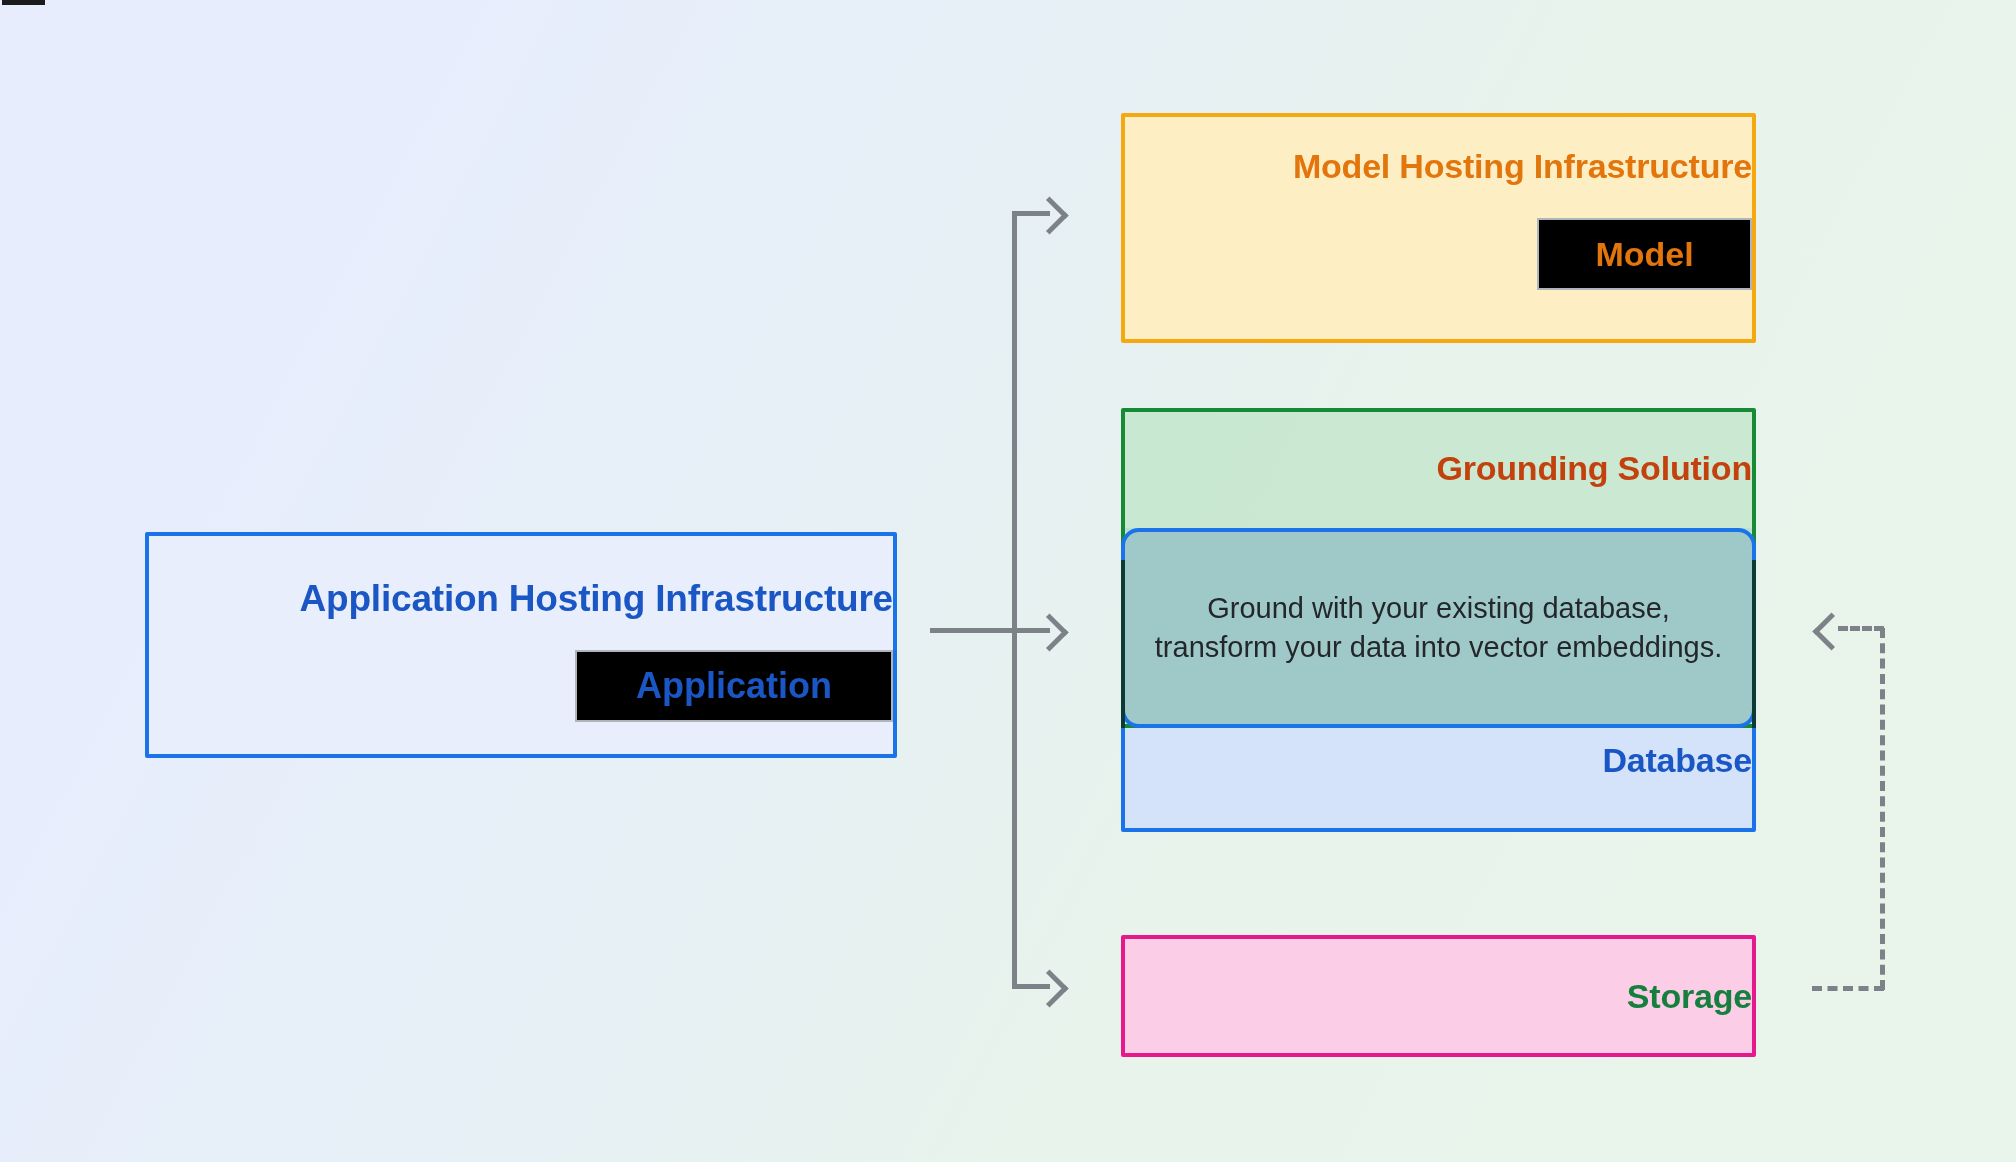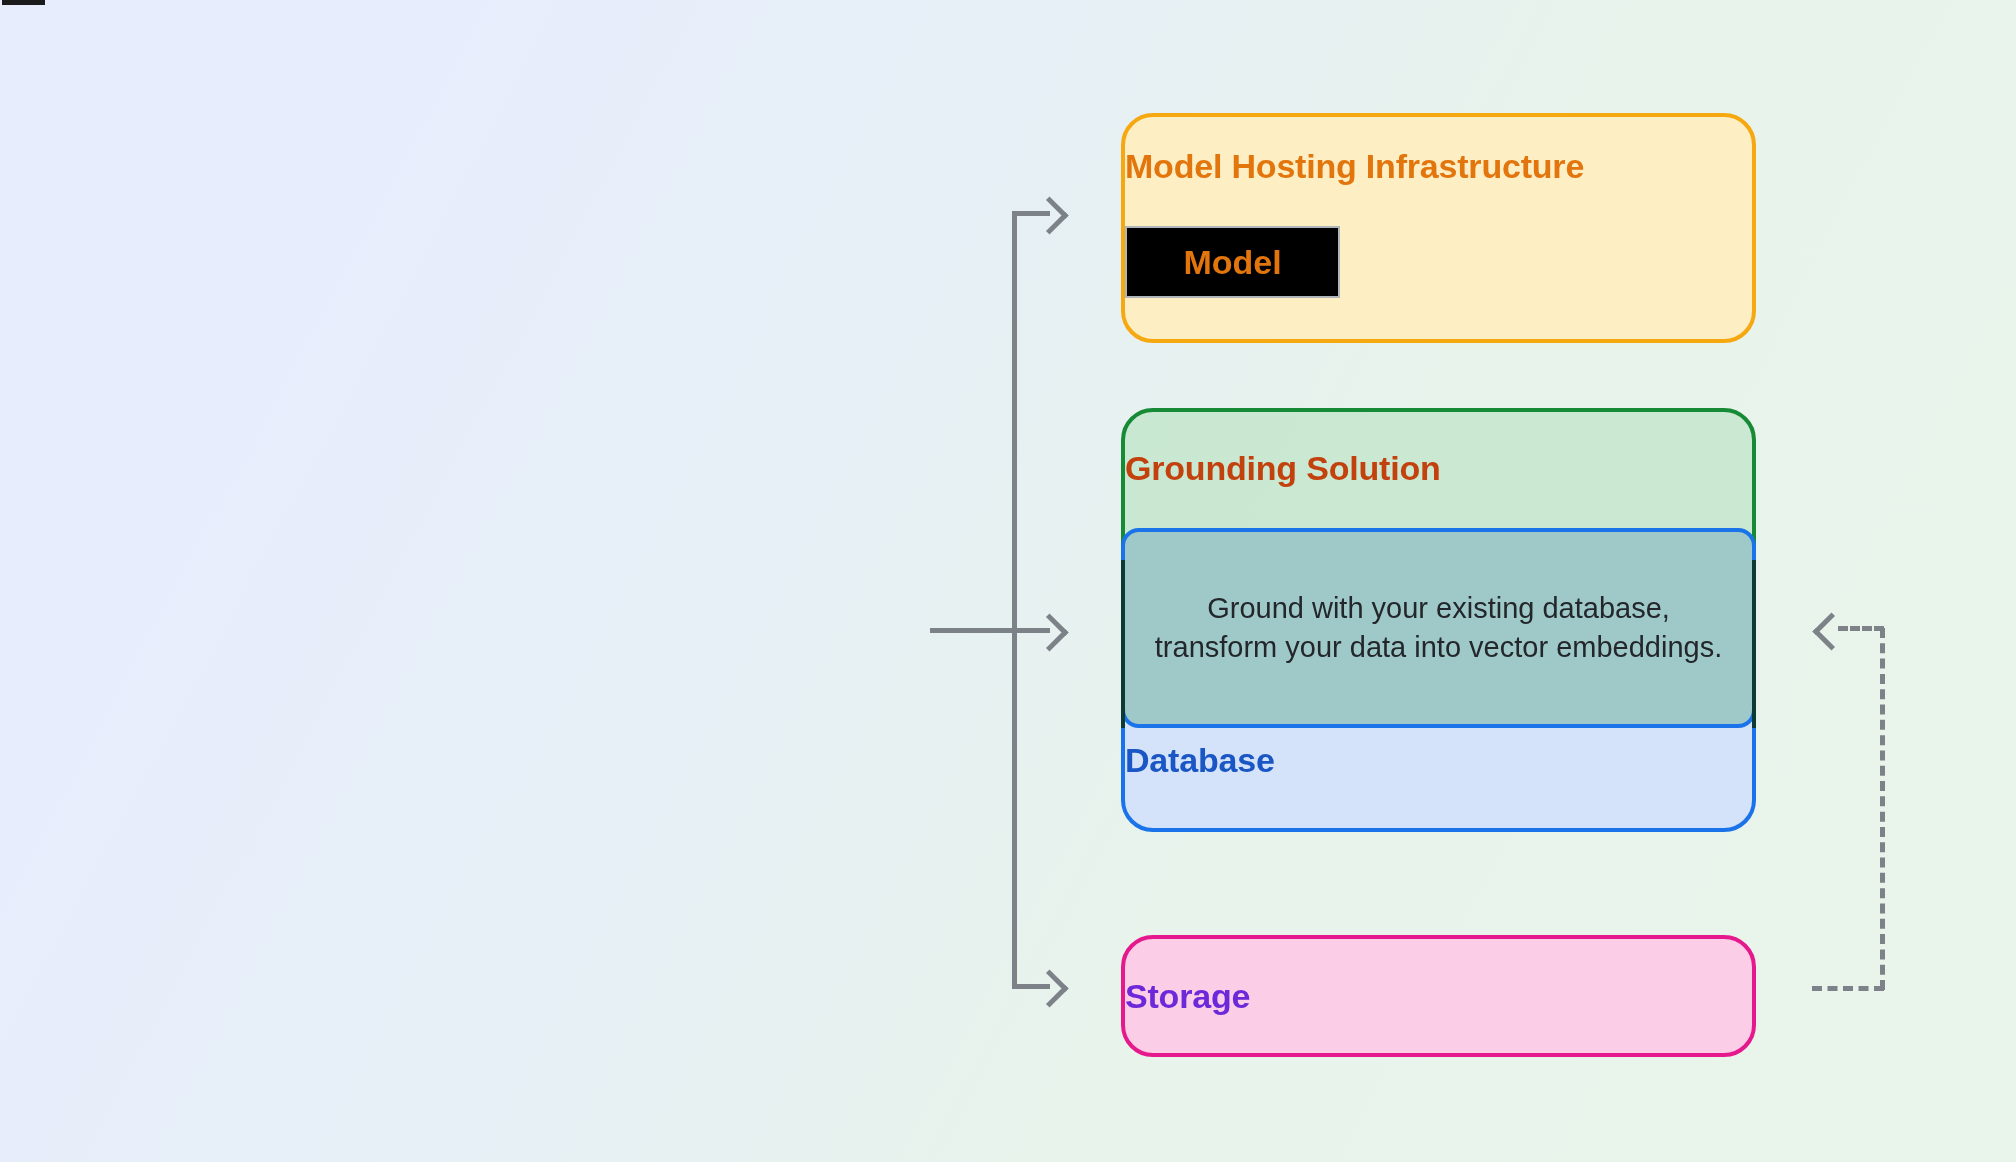--- a/index.html
+++ b/index.html
@@ -24,27 +24,26 @@
     top: 0px;
     width: 43px;
     height: 5px;
     background: #1b1b1b;
   }
 
   
   .node {
     position: absolute;
     box-sizing: border-box;
-    border-radius: 32px;
+    border-radius: 2px;
     border-style: solid;
     border-width: 4px;
     display: flex;
     flex-direction: column;
-    align-items: flex-start;
-    gap: 8px;
+    align-items: flex-end;
   }
   .node-title {
     font-weight: bold;
     letter-spacing: -0.2px;
     white-space: nowrap;
   }
   .inner-chip {
     background: #000000;
     border: 2px solid #b0b4bb;
     display: flex;
@@ -170,21 +169,21 @@
   #storage {
     left: 1121px;
     top: 935px;
     width: 635px;
     height: 122px;
     background: #fbcde7;
     border-color: #e5188c;
     justify-content: center;
   }
   #storage .node-title {
-    color: #6d28d9;
+    color: #15803d;
     font-size: 34px;
   }
 
   
   .conn {
     position: absolute;
     background: #7c8288;
     z-index: 0;
   }
   #trunk-v   { left: 1012px; top: 211px; width: 5px; height: 778px; }
@@ -258,20 +257,24 @@
   <div class="conn" id="branch-bottom"></div>
   <div class="arrowhead" id="ah-top"></div>
   <div class="arrowhead" id="ah-mid"></div>
   <div class="arrowhead" id="ah-bottom"></div>
 
   <div class="dash" id="dash-bottom"></div>
   <div class="dash" id="dash-v"></div>
   <div class="dash" id="dash-top"></div>
   <div id="ah-dash"></div>
 
+  <div class="node" id="app-host">
+    <div class="node-title">Application Hosting Infrastructure</div>
+    <div class="inner-chip" id="app-chip">Application</div>
+  </div>
 
   <div class="node" id="model-host">
     <div class="node-title">Model Hosting Infrastructure</div>
     <div class="inner-chip" id="model-chip">Model</div>
   </div>
 
   <div class="node" id="database">
     <div class="node-title">Database</div>
   </div>
 

